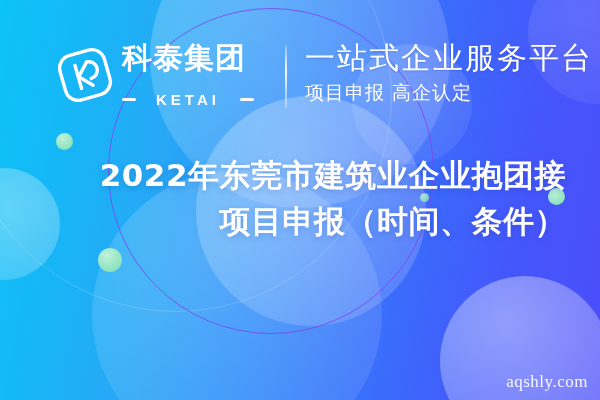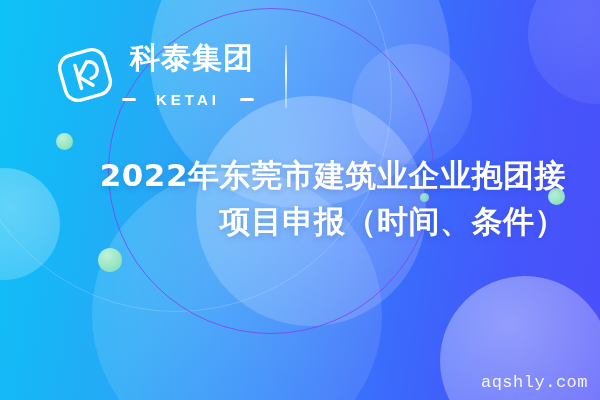--- a/index.html
+++ b/index.html
@@ -39,21 +39,21 @@
   .ring-2{left:-40px;top:-120px;width:430px;height:430px;border:1px solid rgba(255,255,255,.18);}
 
   
   .c-mint{background:radial-gradient(circle at 38% 30%,#bff2da,#79dcb2);}
   .m1{left:56px;top:133px;width:17px;height:17px;}
   .m2{left:98px;top:248px;width:24px;height:24px;}
   .m3{left:548px;top:188px;width:17px;height:17px;}
   .m4{left:420px;top:193px;width:9px;height:9px;opacity:.85;}
 
   
-  .header{position:absolute;left:0;top:0;width:600px;height:150px;text-align:right;}
+  .header{position:absolute;left:0;top:0;width:600px;height:150px;}
 
   .logo-wrap{position:absolute;left:54px;top:42px;display:flex;align-items:center;}
   .logo-mark{width:62px;height:62px;flex:0 0 62px;}
   .brand{margin-left:6px;}
   .brand-cn{
     display:block;color:#fff;font-weight:bold;font-size:30px;line-height:32px;
     letter-spacing:1px;font-family:"DejaVu Sans","Liberation Sans",sans-serif;
   }
   .brand-en{
     display:flex;align-items:center;justify-content:center;gap:20px;
@@ -82,21 +82,21 @@
     font-family:"DejaVu Sans","Liberation Sans",sans-serif;
     text-shadow:0 2px 6px rgba(25,50,140,.22);
     text-align:right;
   }
   .title .line{display:block;white-space:nowrap;}
 
   
   .watermark{
     position:absolute;right:12px;bottom:8px;
     color:rgba(255,255,255,.92);font-size:17px;letter-spacing:.5px;
-    font-family:Liberation Mono, monospace;
+    font-family:Liberation Serif, serif;
   }
 </style>
 </head>
 <body>
 
 <div class="banner">
 
   <div class="deco">
     <span class="c c-big5"></span>
     <span class="c c-big1"></span>
@@ -131,20 +131,24 @@
         <span class="brand-en">
           <i class="dash"></i>
           <b>KETAI</b>
           <i class="dash"></i>
         </span>
       </span>
     </div>
 
     <span class="divider"></span>
 
+    <div class="slogan">
+      <div class="slogan-main">一站式企业服务平台</div>
+      <div class="slogan-sub">项目申报 高企认定</div>
+    </div>
   </div>
 
   <div class="title">
     <span class="line">2022年东莞市建筑业企业抱团接</span>
     <span class="line">项目申报（时间、条件）</span>
   </div>
 
   <div class="watermark">aqshly.com</div>
 
 </div>

